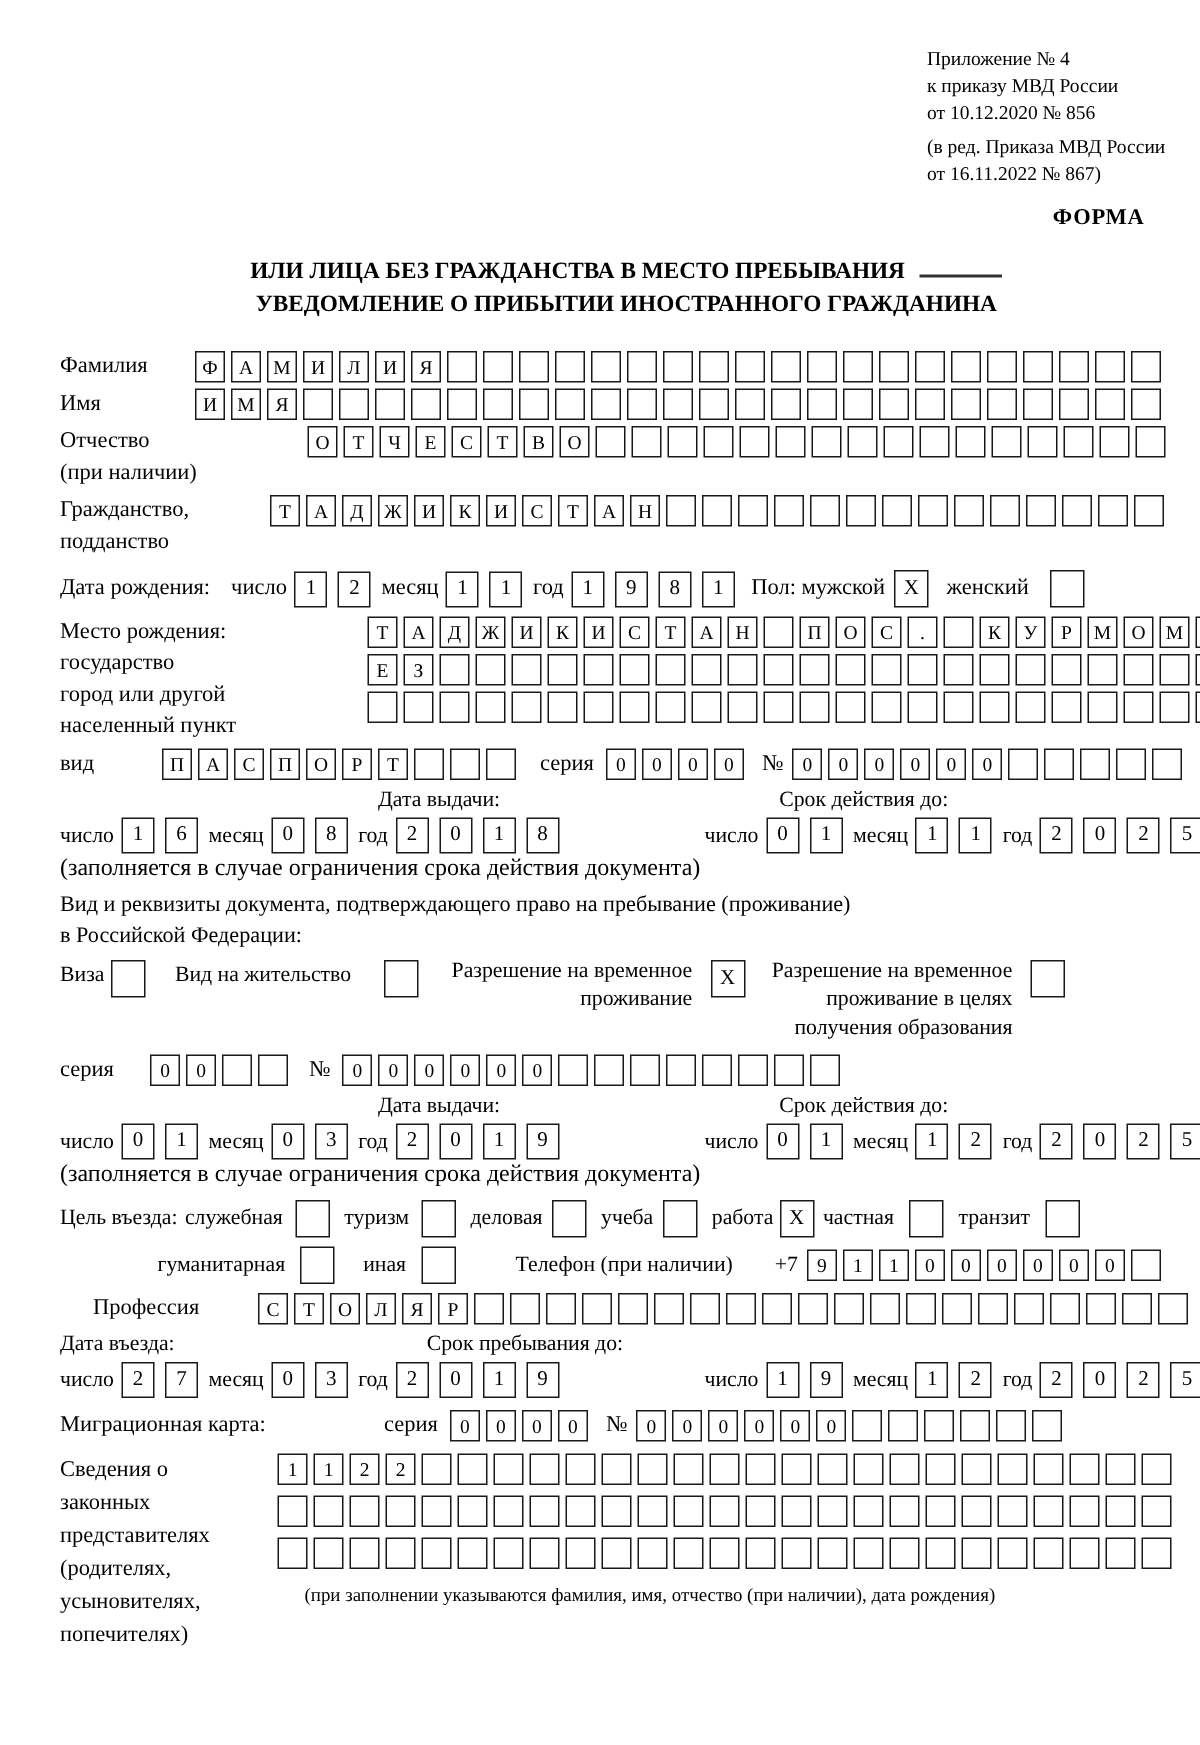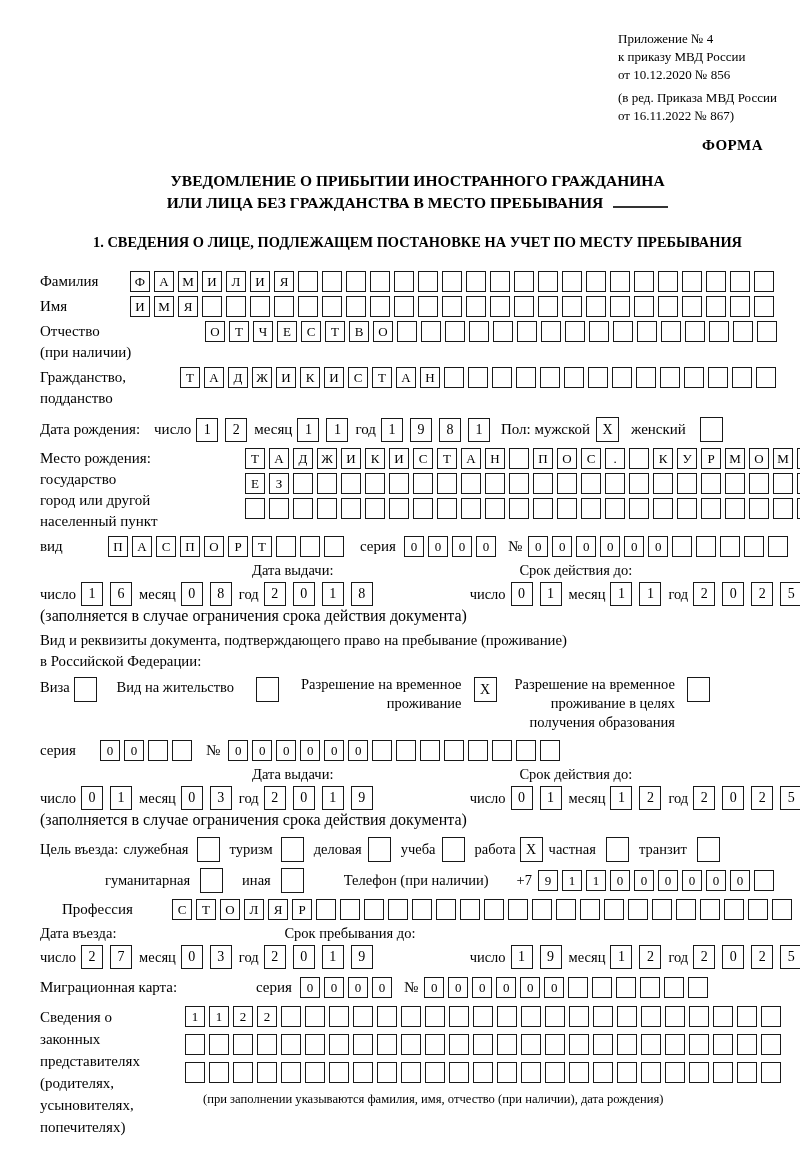--- a/index.html
+++ b/index.html
@@ -47,25 +47,24 @@
     <div>от 10.12.2020 № 856</div>
   </div>
   <div class="annex2">
     <div>(в ред. Приказа МВД России</div>
     <div>от 16.11.2022 № 867)</div>
   </div>
 
   <div class="forma">ФОРМА</div>
 
   <div class="title">
+    <div><span>ИЛИ ЛИЦА БЕЗ ГРАЖДАНСТВА В МЕСТО ПРЕБЫВАНИЯ</span><span class="uline"></span></div>
     <div>УВЕДОМЛЕНИЕ О ПРИБЫТИИ ИНОСТРАННОГО ГРАЖДАНИНА</div>
-    <div><span>ИЛИ ЛИЦА БЕЗ ГРАЖДАНСТВА В МЕСТО ПРЕБЫВАНИЯ</span><span class="uline"></span></div>
-  </div>
-
-  <div class="sec1">1. СВЕДЕНИЯ О ЛИЦЕ, ПОДЛЕЖАЩЕМ ПОСТАНОВКЕ НА УЧЕТ ПО МЕСТУ ПРЕБЫВАНИЯ</div>
+  </div>
+
 
   <div class="row" style="margin-top:20px;">
     <span class="lbl" style="flex:0 0 90px;">Фамилия</span>
     <span class="cells">
         <span class="cell">Ф</span>
         <span class="cell">А</span>
         <span class="cell">М</span>
         <span class="cell">И</span>
         <span class="cell">Л</span>
         <span class="cell">И</span>

